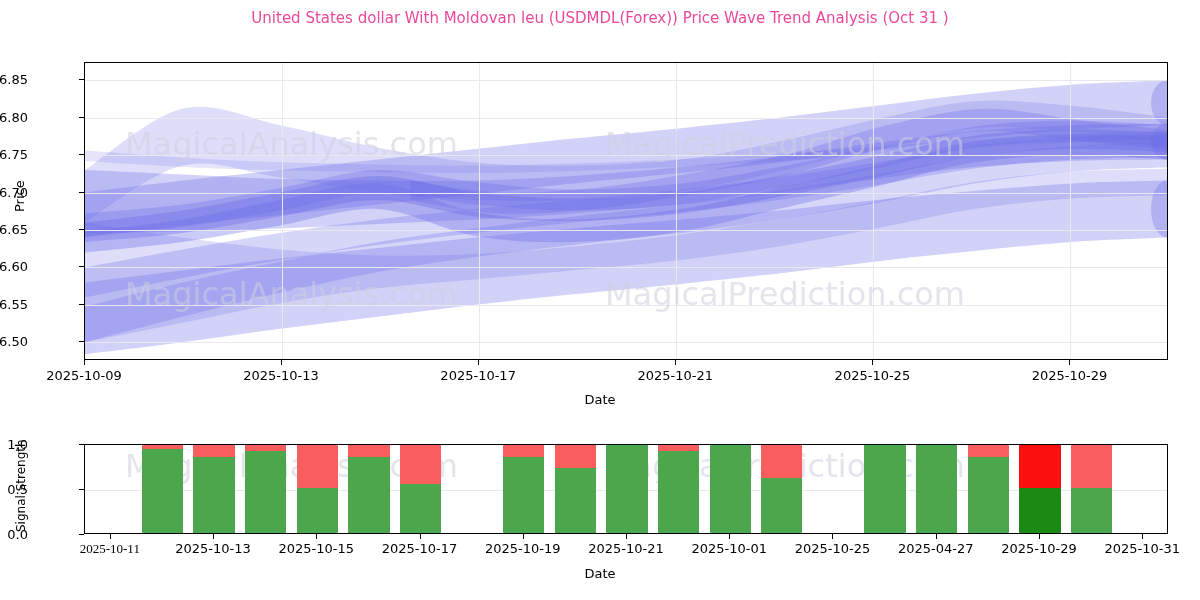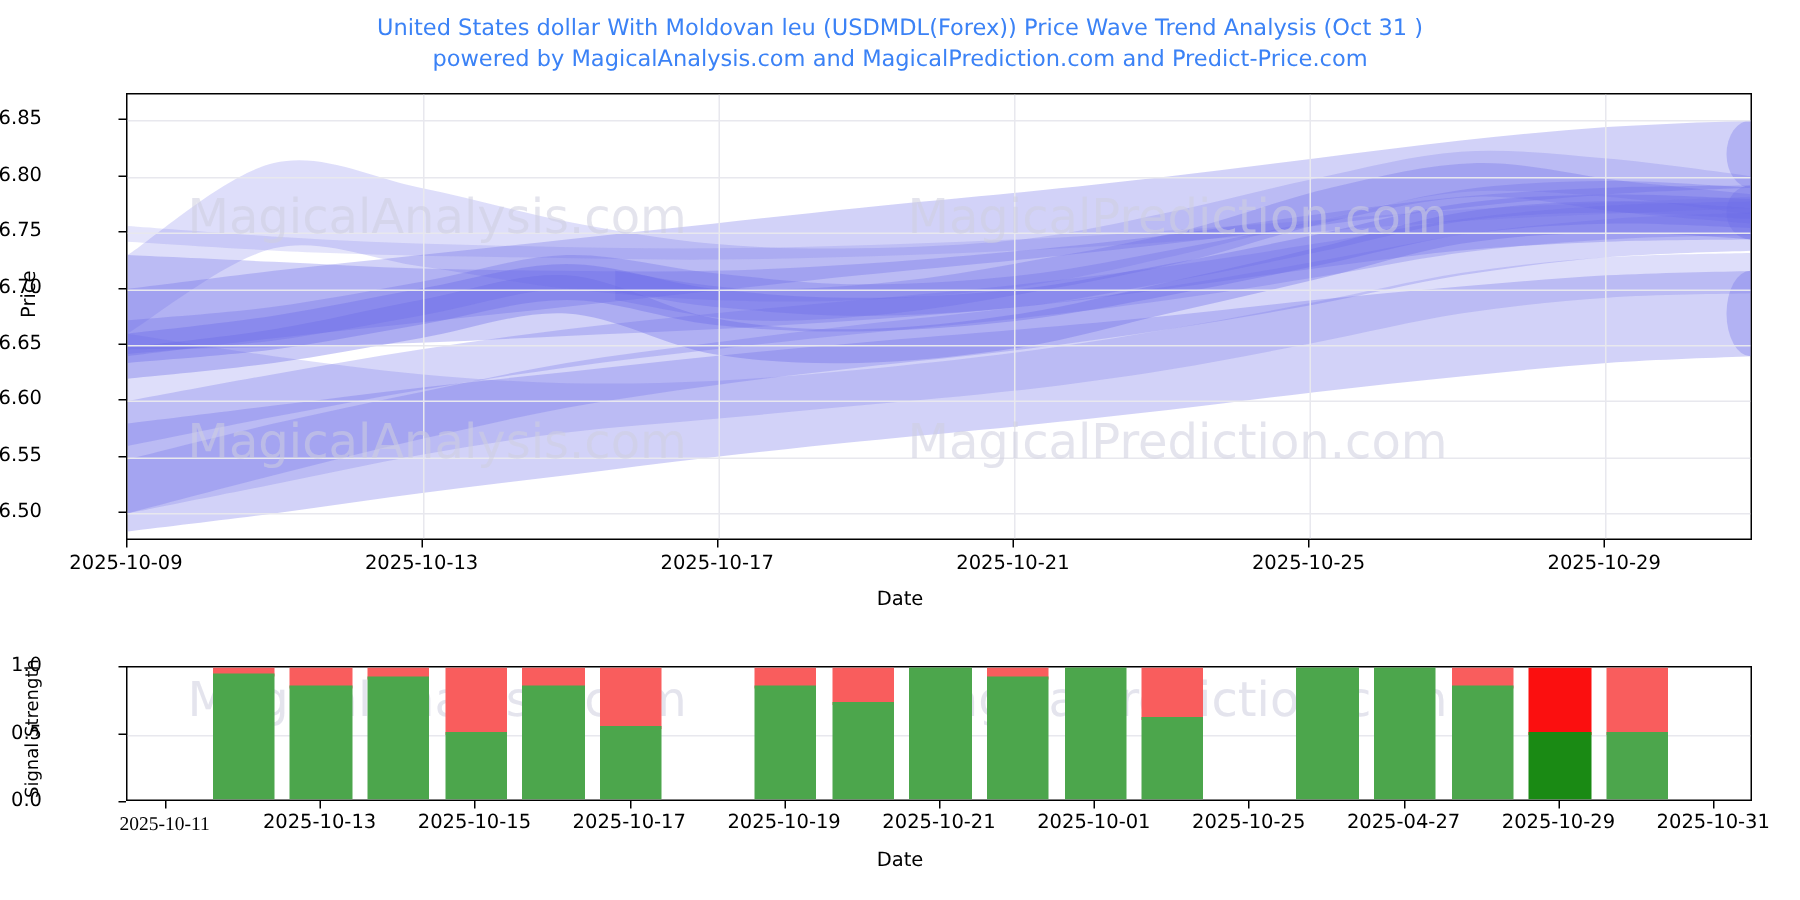--- a/index.html
+++ b/index.html
@@ -1,20 +1,20 @@
 <!DOCTYPE html>
 <html><head>
 <meta charset="utf-8">
 <style>
   html,body{margin:0;padding:0;background:#ffffff;}
   body{width:1200px;height:600px;font-family:"DejaVu Sans",sans-serif;overflow:hidden;}
   #root{position:relative;width:1200px;height:600px;}
 
   .title-block{position:absolute;left:0;top:8px;width:1200px;text-align:center;}
-  .title-line{font-size:15px;color:#3b82f6;line-height:21px;font-family:"DejaVu Sans",sans-serif;}
+  .title-line{font-size:15px;color:#ec4899;line-height:21px;font-family:"DejaVu Sans",sans-serif;}
 
   
   #price-axes{position:absolute;left:84px;top:62px;width:1084px;height:298px;
               border:1.4px solid #000;box-sizing:border-box;background:#fff;overflow:hidden;}
   .wm{position:absolute;color:#cfcfe0;opacity:.55;font-size:30px;white-space:nowrap;
       font-family:"DejaVu Sans",sans-serif;pointer-events:none;}
 
   .grid-line-h{position:absolute;left:0;width:100%;height:1px;background:#e8e8ee;}
   .grid-line-v{position:absolute;top:0;height:100%;width:1px;background:#e8e8ee;}
 
@@ -40,21 +40,20 @@
   .sytick{position:absolute;right:1172px;width:160px;text-align:right;font-size:13px;color:#000;
           transform:translateY(-50%);white-space:nowrap;}
 </style>
 </head>
 <body>
 
 <div id="root">
 
   <div class="title-block">
     <div class="title-line">United States dollar With Moldovan leu (USDMDL(Forex)) Price Wave Trend Analysis (Oct 31 )</div>
-    <div class="title-line">powered by MagicalAnalysis.com and MagicalPrediction.com and Predict-Price.com</div>
   </div>
 
   <div id="price-ticks-y">
       <div class="ytick" style="top: 341.281px;">16.50</div>
       <div class="ytick-mark" style="left: 79px; top: 341.281px;"></div>
       <div class="ytick" style="top: 303.844px;">16.55</div>
       <div class="ytick-mark" style="left: 79px; top: 303.844px;"></div>
       <div class="ytick" style="top: 266.407px;">16.60</div>
       <div class="ytick-mark" style="left: 79px; top: 266.407px;"></div>
       <div class="ytick" style="top: 228.97px;">16.65</div>

